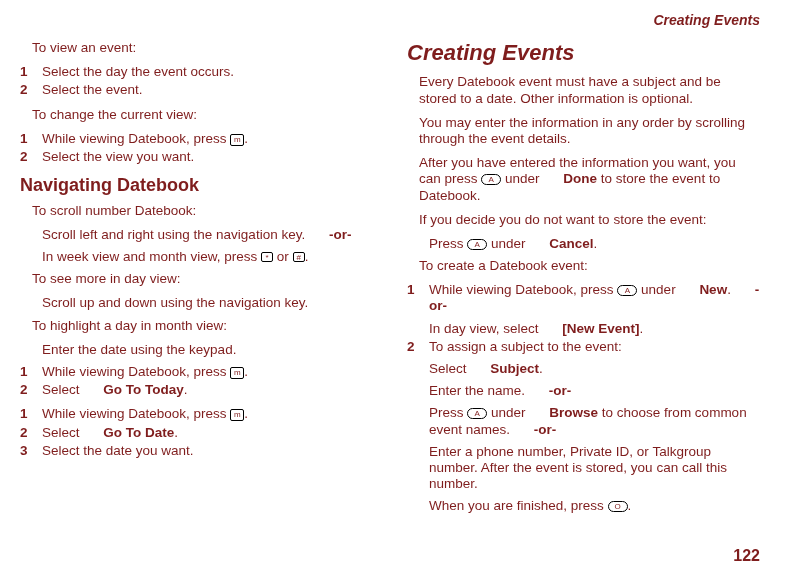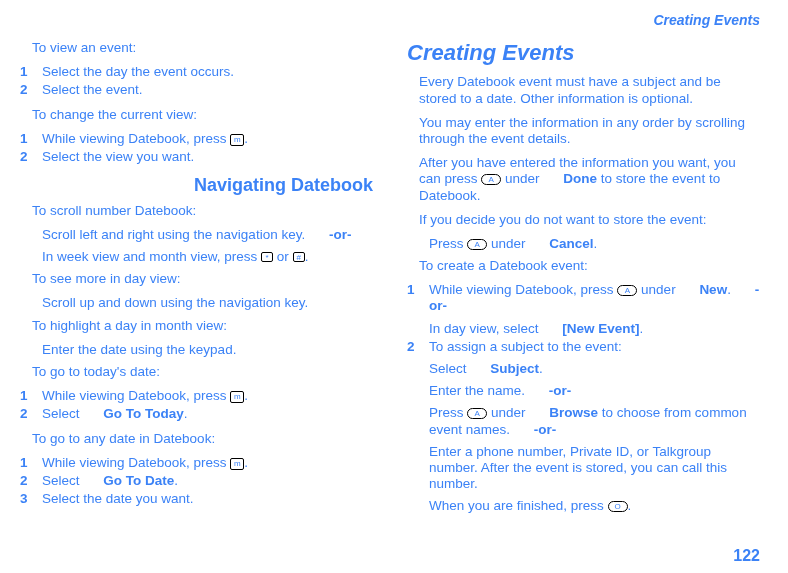--- a/index.html
+++ b/index.html
@@ -7,21 +7,21 @@
     padding: 0;
     background: #fff;
   }
   .page {
     width: 788px;
     height: 573px;
     position: relative;
     font-family: Arial, Helvetica, sans-serif;
     font-size: 13.5px;
     line-height: 1.2;
-    color: #3b82f6;
+    color: #7f1d1d;
     box-sizing: border-box;
   }
   .running-header {
     position: absolute;
     top: 12px;
     right: 28px;
     font-style: italic;
     font-weight: bold;
     font-size: 14px;
   }
@@ -56,21 +56,20 @@
   }
   .sub {
     padding-left: 22px;
     margin: 0 0 6px 0;
   }
   h2.section {
     font-family: Arial, Helvetica, sans-serif;
     font-weight: bold;
     font-size: 18px;
     margin: 10px 0 6px 0;
-    text-align: right;
   }
   h1.section {
     font-family: Arial, Helvetica, sans-serif;
     font-weight: bold;
     font-style: italic;
     font-size: 22px;
     margin: 0 0 8px 0;
   }
   .b { font-weight: bold; padding-left: 20px; }
   .glyph {
@@ -133,27 +132,25 @@
     <p class="sub">
       <span>In week view and month view, press </span><span class="glyph small">*</span><span> or </span><span class="glyph small">#</span><span>.</span>
     </p>
 
     <p class="para">To see more in day view:</p>
     <p class="sub">Scroll up and down using the navigation key.</p>
 
     <p class="para">To highlight a day in month view:</p>
     <p class="sub">Enter the date using the keypad.</p>
 
-    <p class="para">To go to today's date:</p>
     <ol class="num">
       <li><span class="n">1</span><span>While viewing Datebook, press </span><span class="glyph">m</span><span>.</span></li>
       <li><span class="n">2</span><span>Select </span><span class="b">Go To Today</span><span>.</span></li>
     </ol>
 
-    <p class="para">To go to any date in Datebook:</p>
     <ol class="num">
       <li><span class="n">1</span><span>While viewing Datebook, press </span><span class="glyph">m</span><span>.</span></li>
       <li><span class="n">2</span><span>Select </span><span class="b">Go To Date</span><span>.</span></li>
       <li><span class="n">3</span><span>Select the date you want.</span></li>
     </ol>
 
     <h1 class="section" style="break-before:column">Creating Events</h1>
 
     <p class="para">Every Datebook event must have a subject and be stored to a date. Other information is optional.</p>
     <p class="para">You may enter the information in any order by scrolling through the event details.</p>

